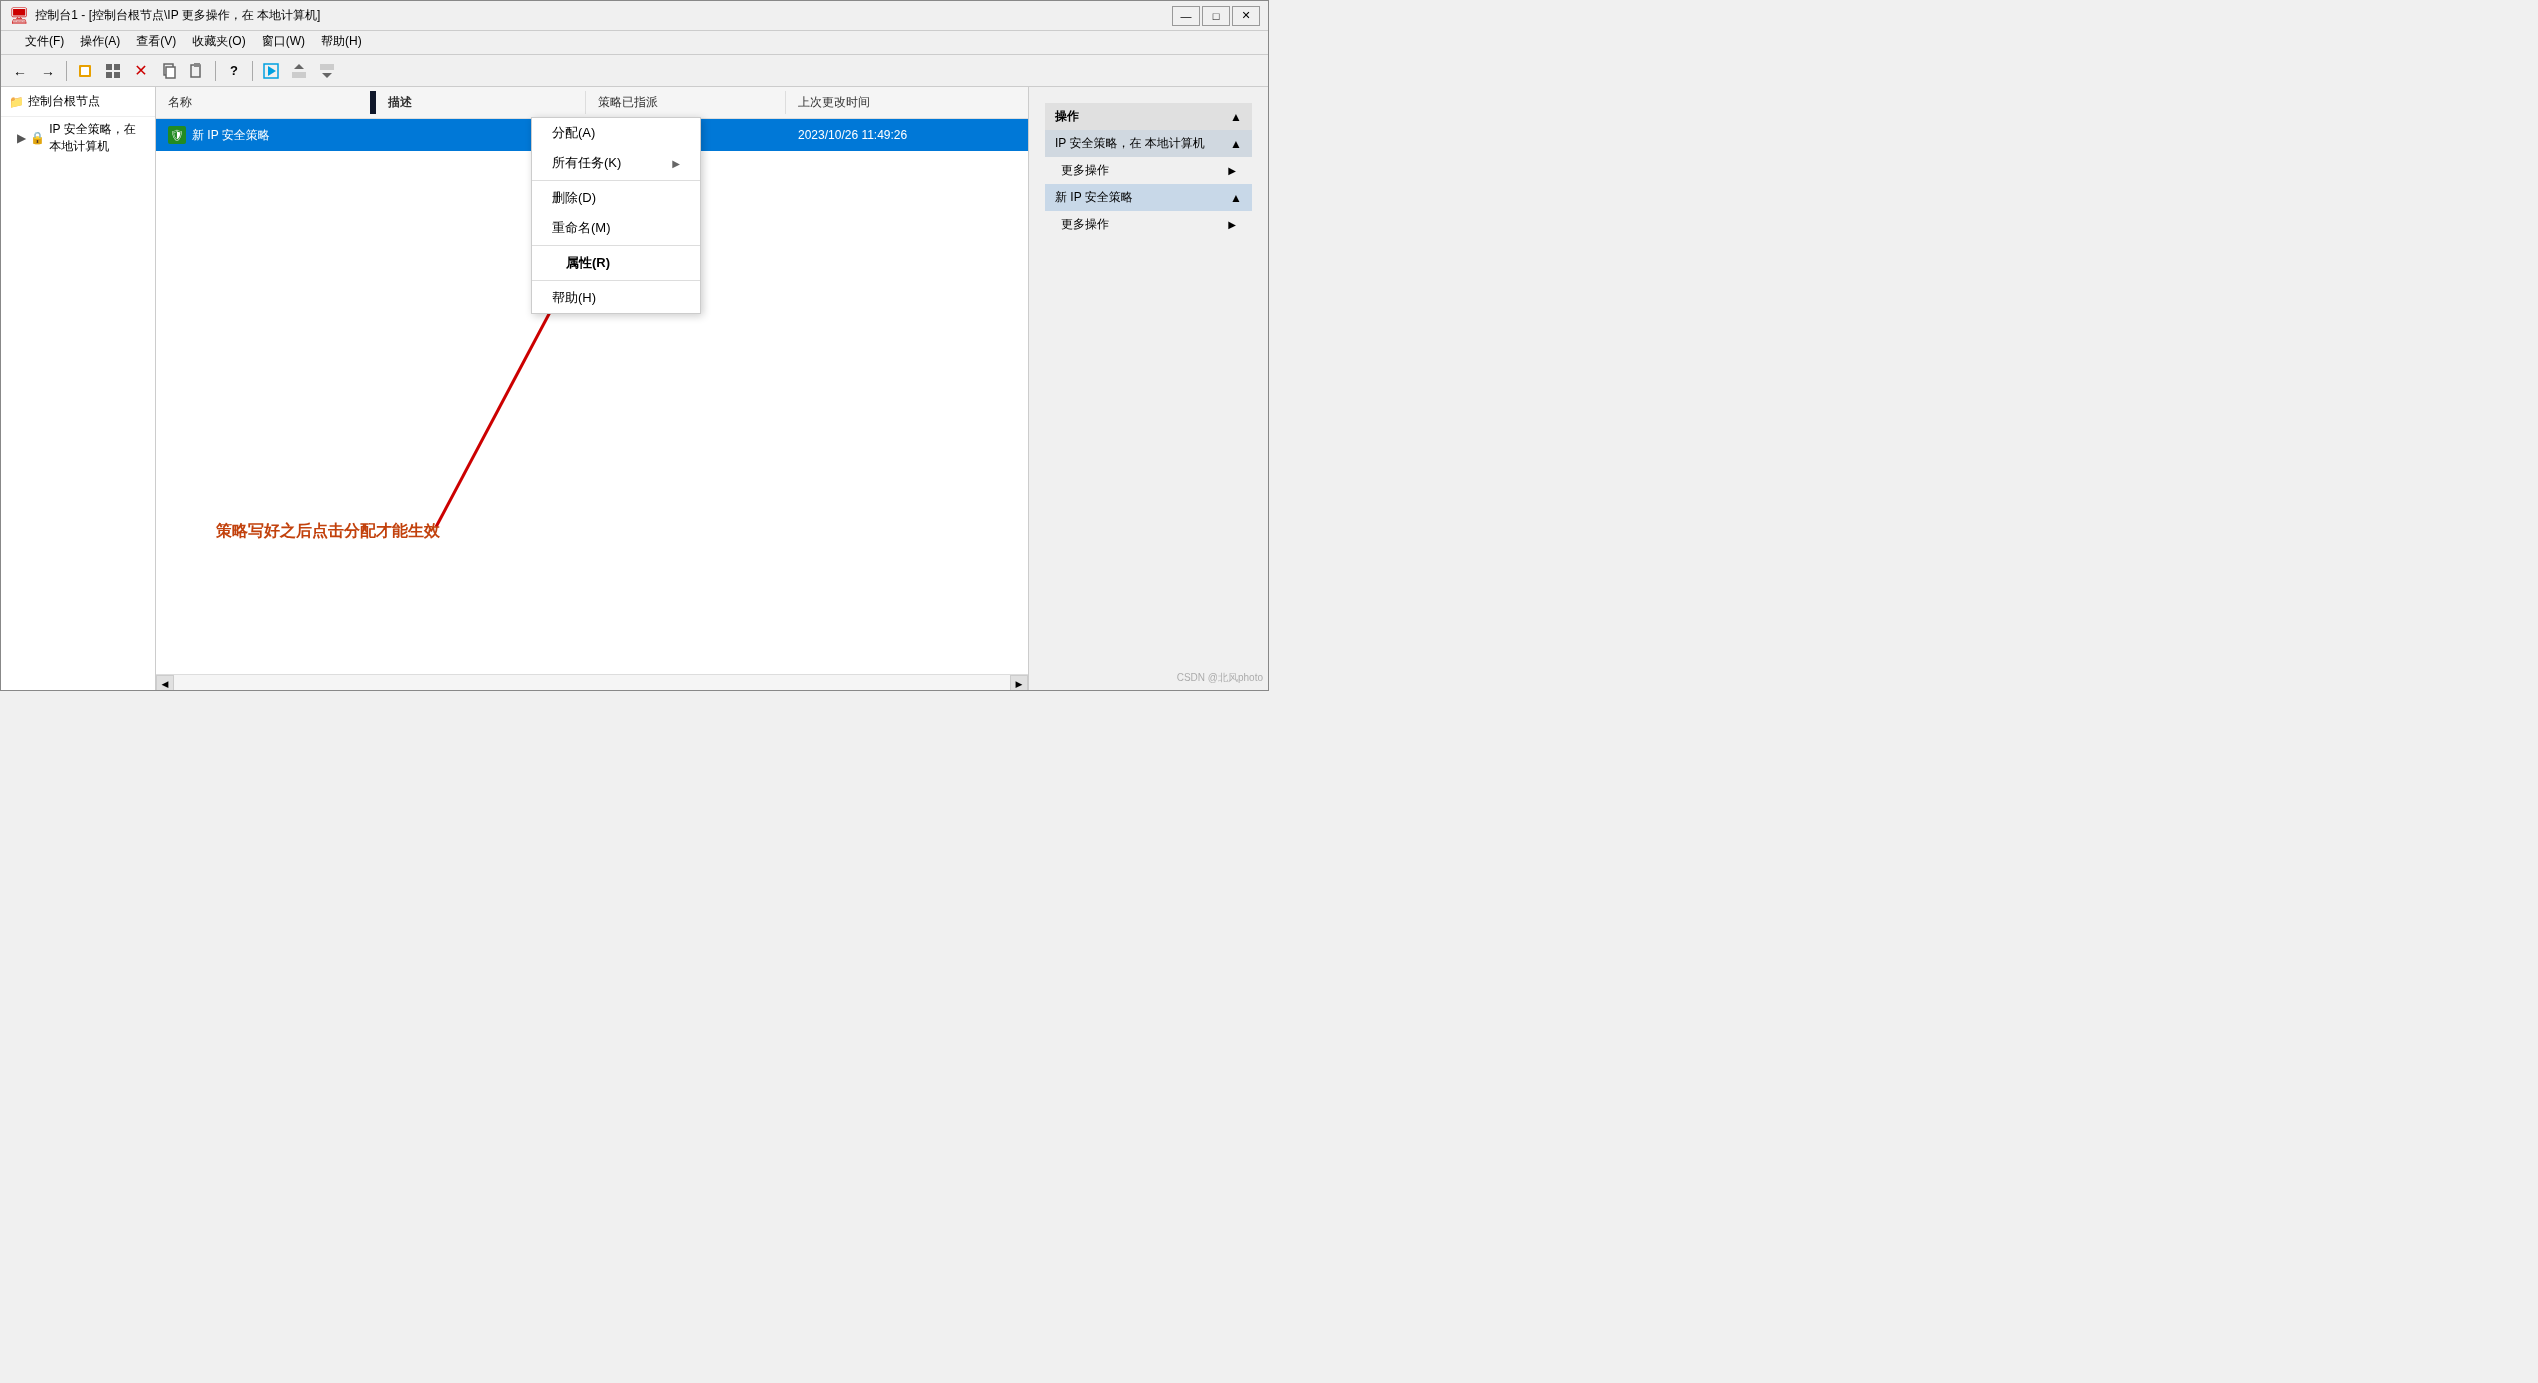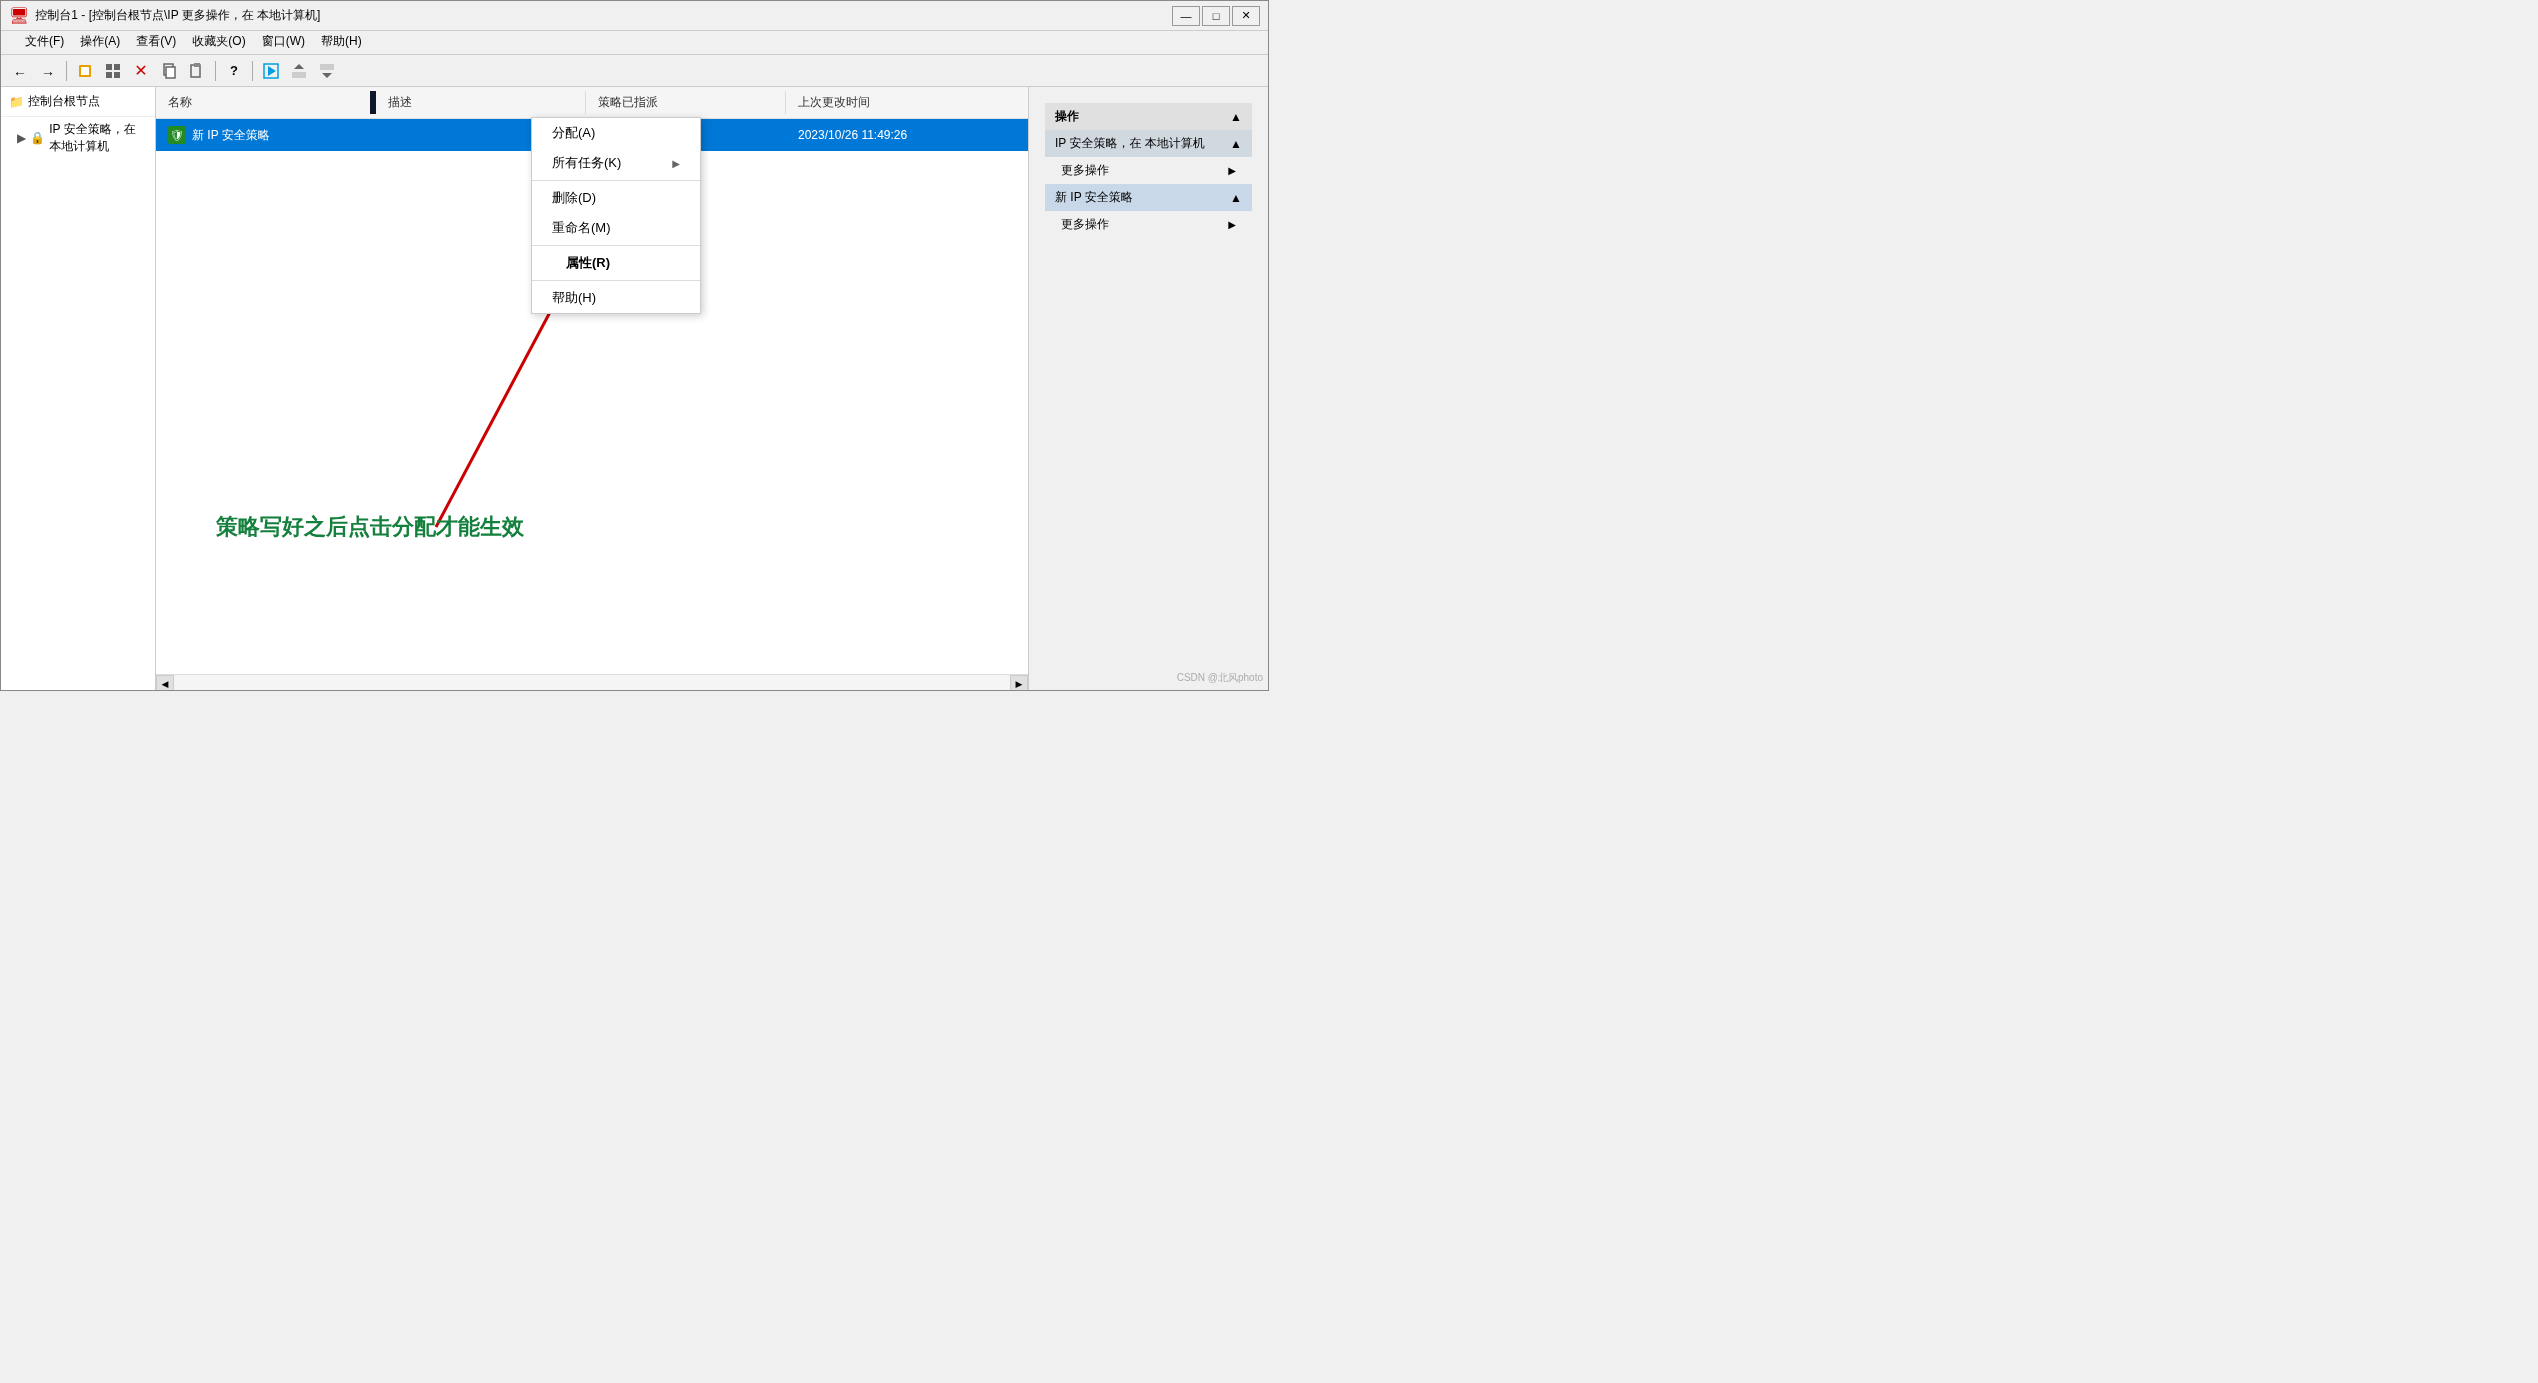--- a/index.html
+++ b/index.html
@@ -133,21 +133,21 @@
       border-bottom: 1px solid #ddd;
       padding: 4px 0;
     }
     .table-col {
       padding: 3px 12px;
       font-size: 12px;
       font-weight: normal;
       color: #333;
     }
     .col-name { width: 220px; border-right: 6px solid #0f172a; }
-    .col-desc { width: 210px; border-right: 1px solid #ddd; }
+    .col-desc { width: 210px; border-right: 1px solid #ddd; font-weight: bold; }
     .col-assigned { width: 200px; border-right: 1px solid #ddd; }
     .col-time { flex: 1; }
 
     
     .table-row-selected {
       display: flex;
       align-items: center;
       background: #0078d7;
       color: white;
       padding: 4px 0;
@@ -411,21 +411,21 @@
       <svg class="arrow-overlay" width="760" height="605" style="position:absolute; top:0; left:0; pointer-events:none;">
         <defs>
           <marker id="arrowhead" markerWidth="10" markerHeight="7" refX="10" refY="3.5" orient="auto">
             <polygon points="0 0, 10 3.5, 0 7" fill="#cc0000"></polygon>
           </marker>
         </defs>
 
         <line x1="280" y1="440" x2="410" y2="195" stroke="#cc0000" stroke-width="3" marker-end="url(#arrowhead)"></line>
       </svg>
 
-      <div class="annotation-text" style="position:absolute; bottom:150px; left:60px; font-size:22px; color:#15803d; font-weight:bold;">策略写好之后点击分配才能生效</div>
+      <div class="annotation-text" style="position:absolute; bottom:150px; left:60px; font-size:16px; color:#c2410c; font-weight:bold;">策略写好之后点击分配才能生效</div>
 
       <div class="scroll-area">
         <div class="scroll-left-btn">◀</div>
         <div class="scroll-track"></div>
         <div class="scroll-right-btn">▶</div>
       </div>
 
     </div>
 
     <div class="right-panel">

